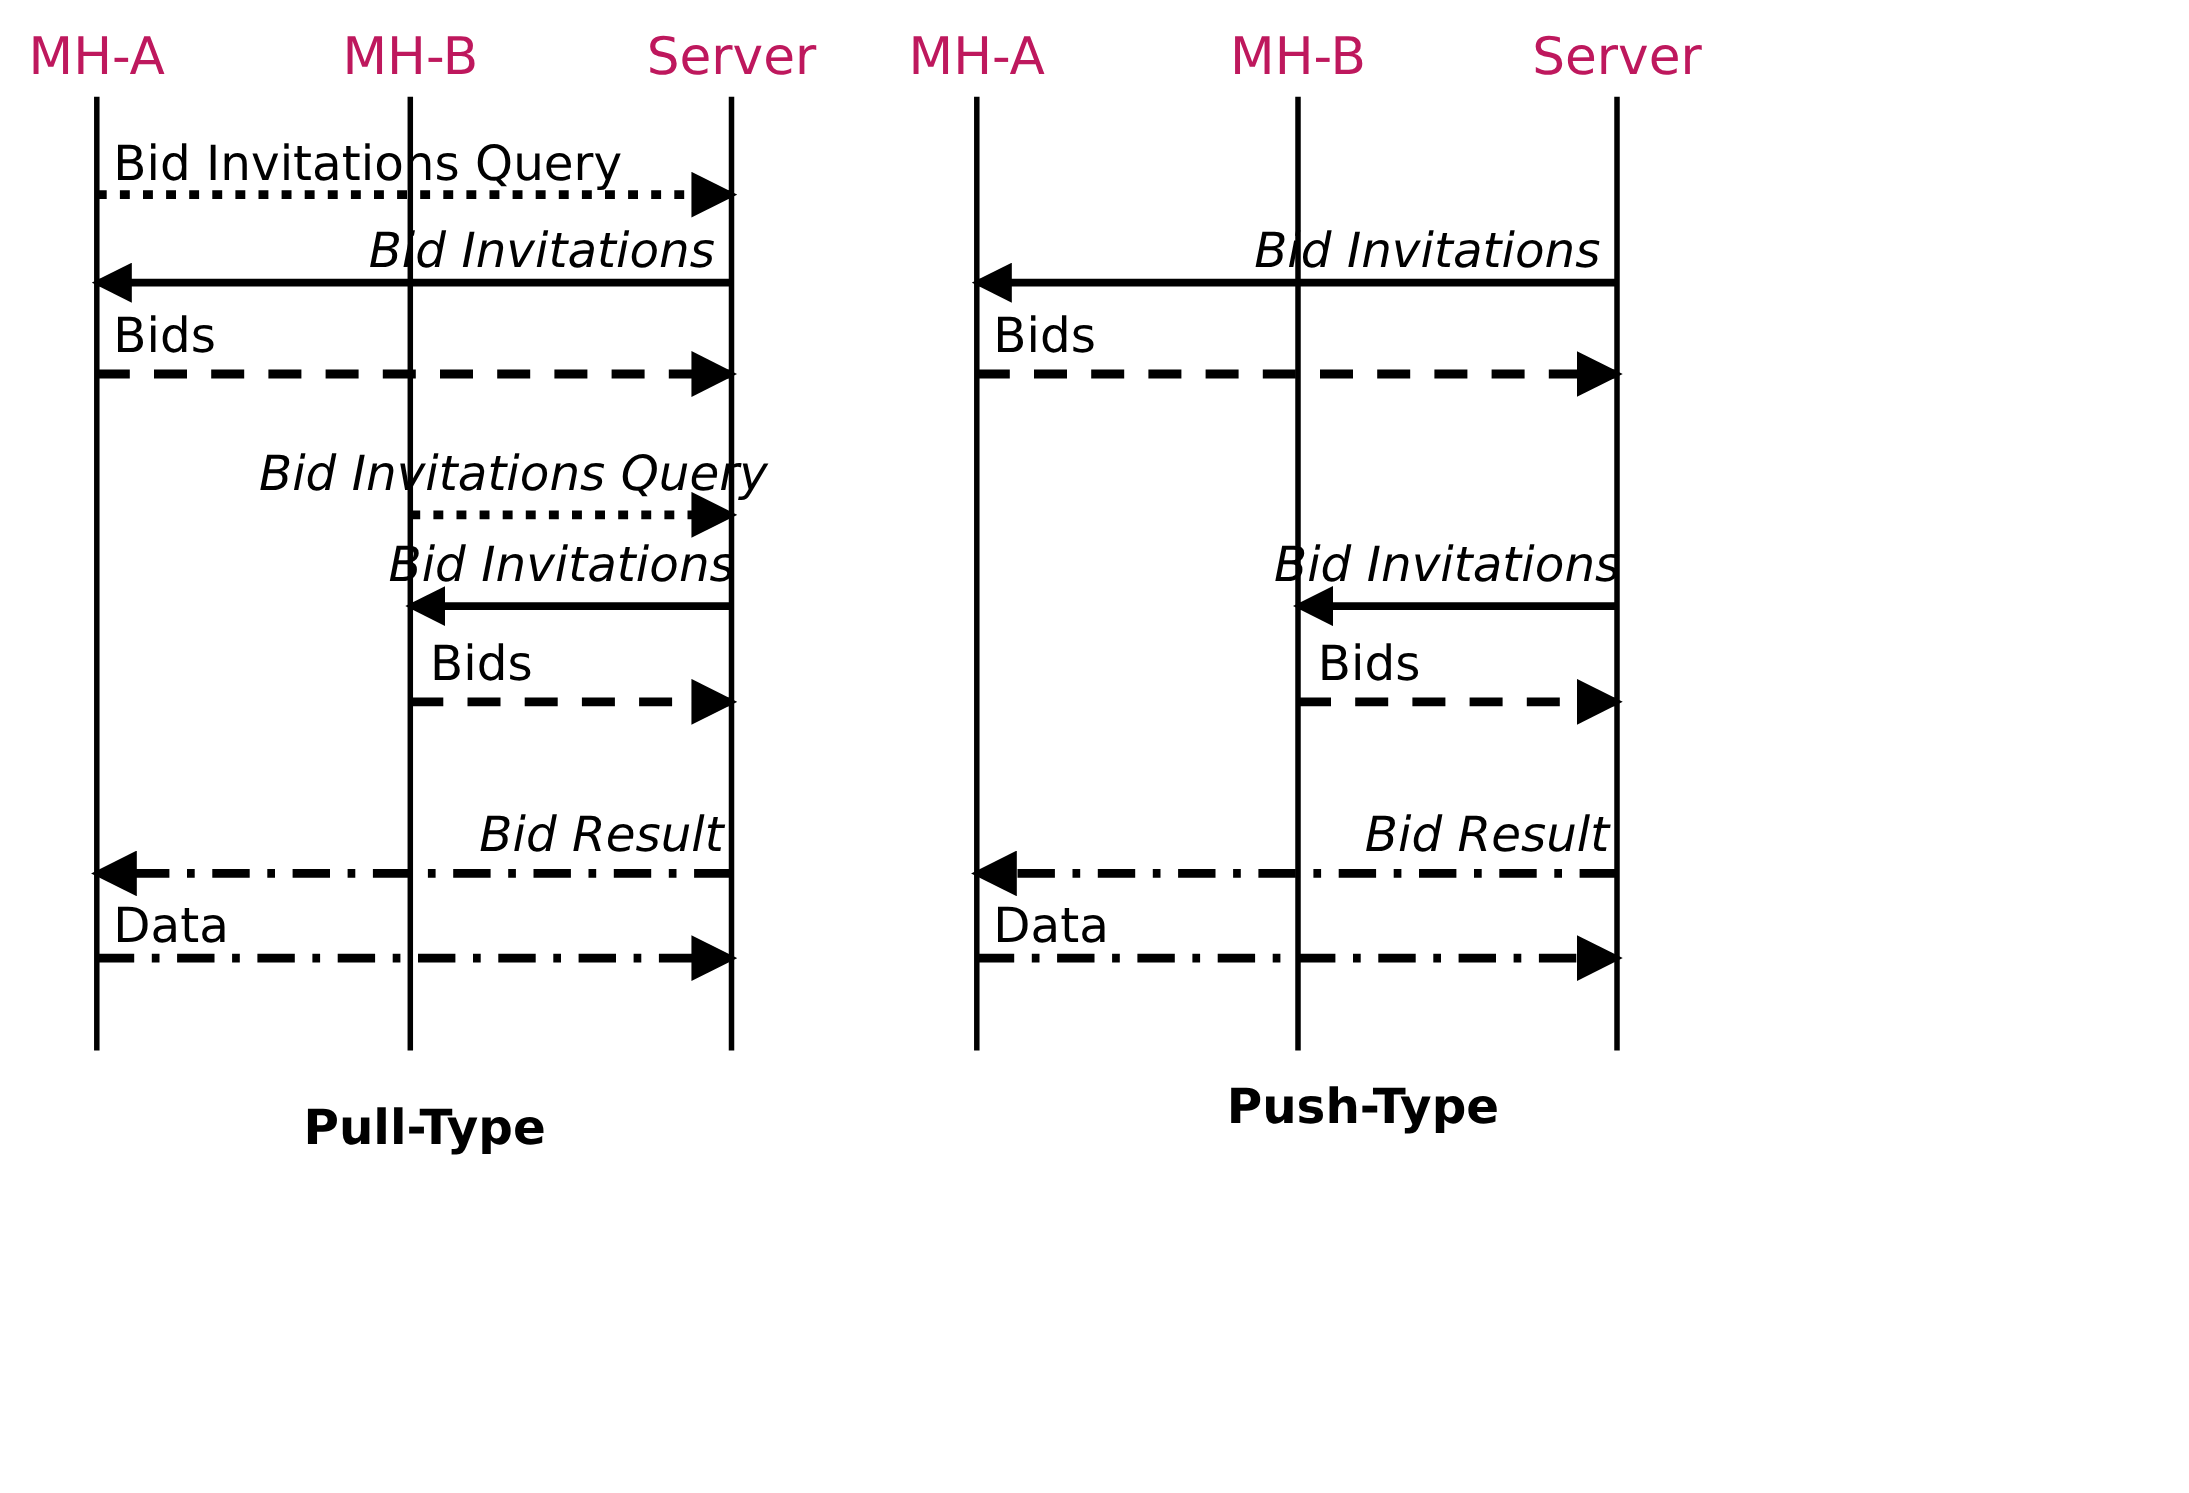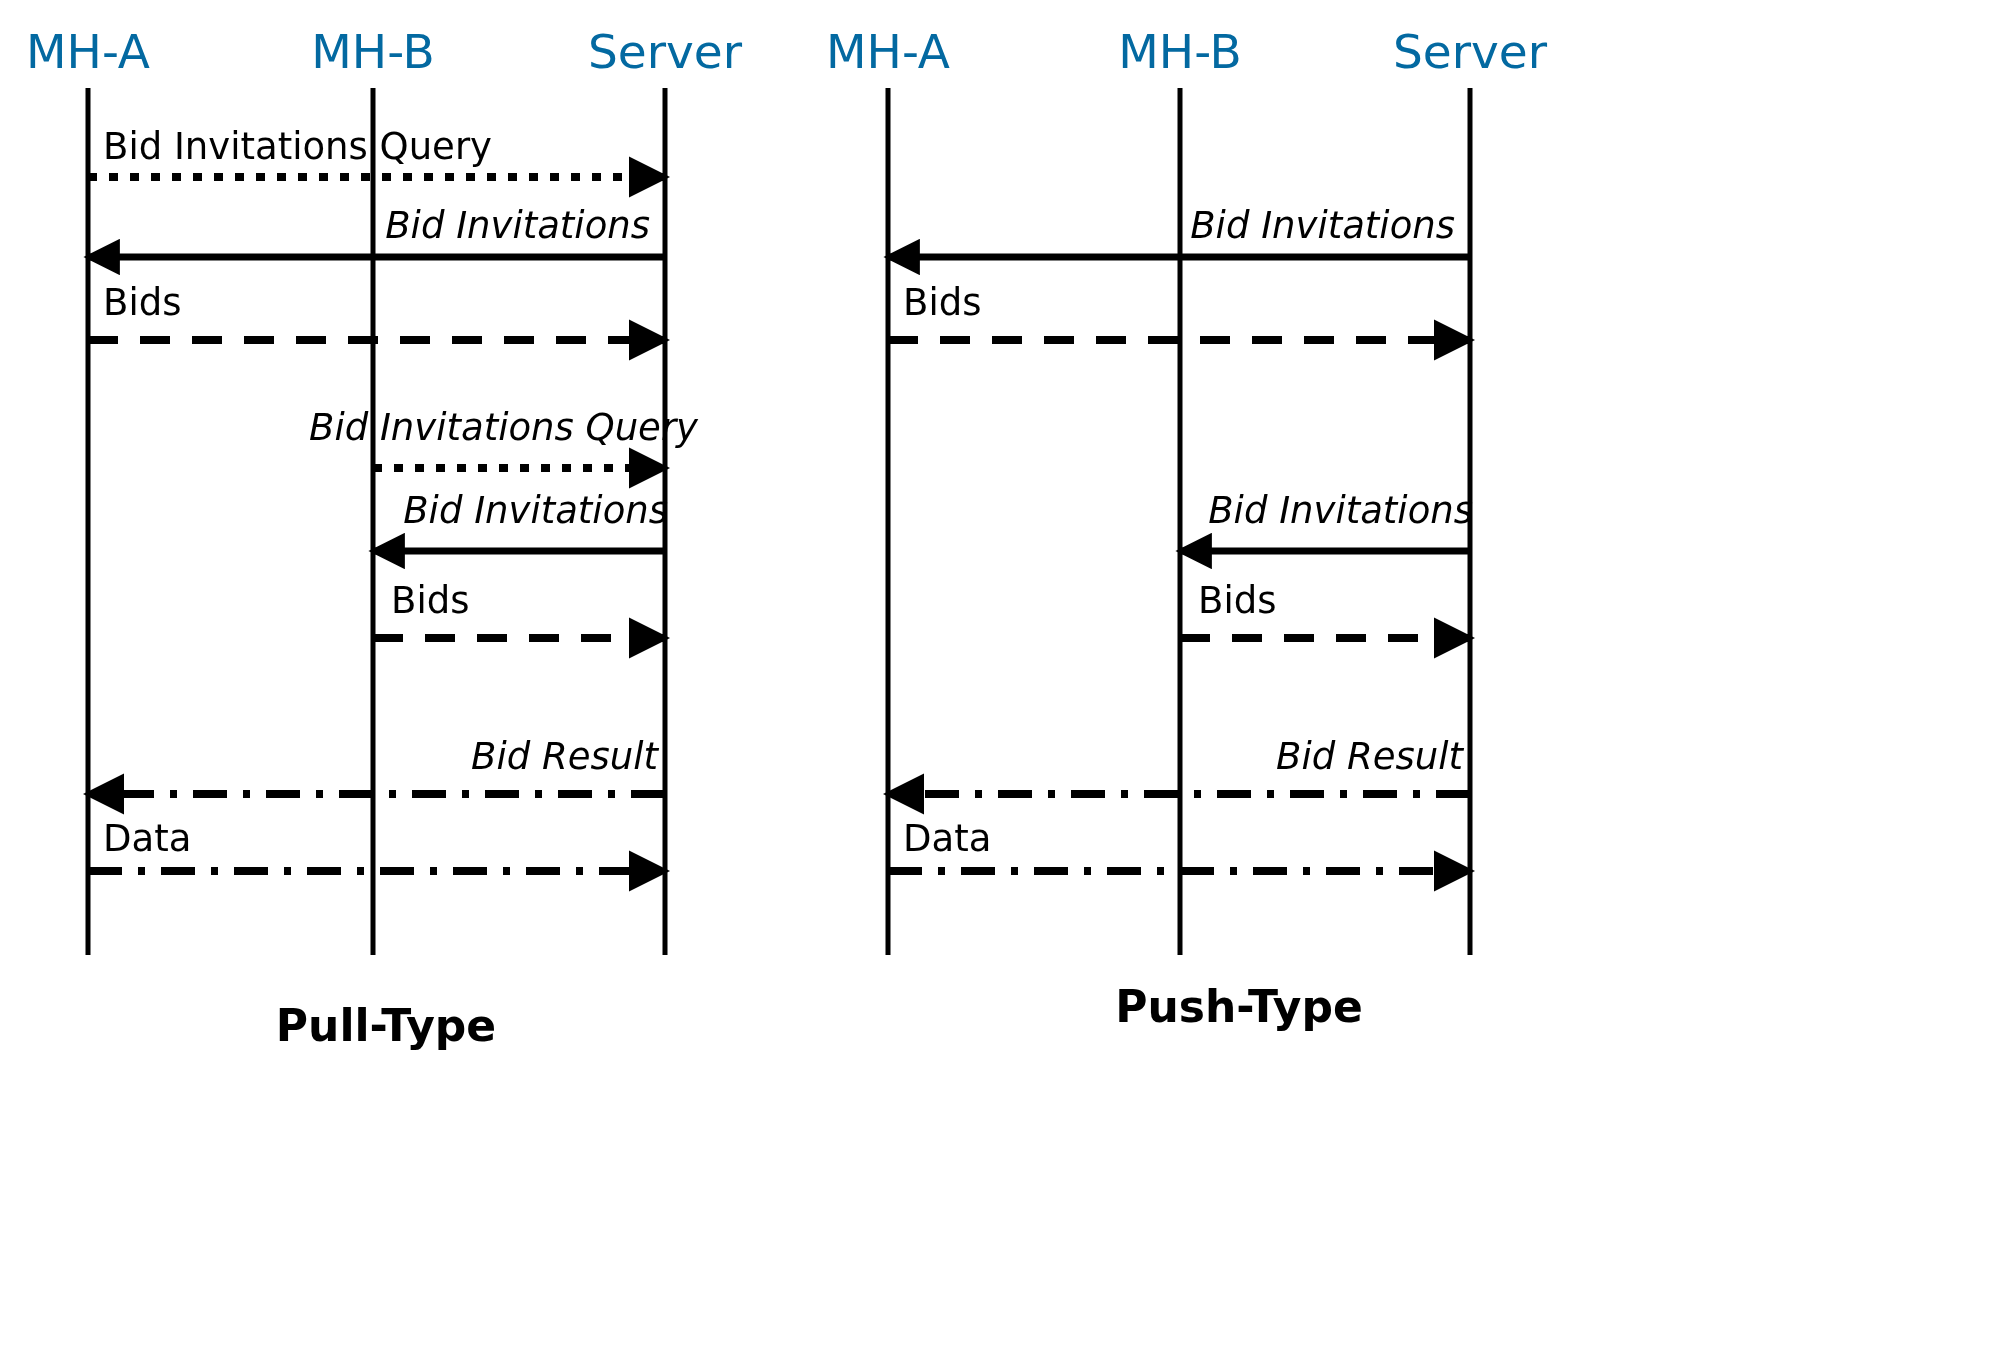--- a/index.html
+++ b/index.html
@@ -11,24 +11,24 @@
   }
   #stage{position:relative;width:1990px;height:1357px;background:#fff;}
   svg#diagram{position:absolute;left:0;top:0;width:1990px;height:1357px;display:block;}
   .lifeline{stroke:#000;stroke-width:5;}
   .msg-solid{stroke:#000;stroke-width:7;fill:none;}
   .msg-dotted{stroke:#000;stroke-width:8;fill:none;stroke-dasharray:9 12;stroke-linecap:butt;}
   .msg-dashed{stroke:#000;stroke-width:8;fill:none;stroke-dasharray:30 22;stroke-linecap:butt;}
   .msg-dashdot{stroke:#000;stroke-width:8;fill:none;stroke-dasharray:34 16 7 16;stroke-linecap:butt;}
   .col-head{
     position:absolute;font-size:47px;font-family:"DejaVu Sans",sans-serif;
-    color:#0369a1;white-space:nowrap;line-height:1;
+    color:#be185d;white-space:nowrap;line-height:1;
   }
   .msg-label{
-    position:absolute;font-size:37px;font-family:"DejaVu Sans",sans-serif;
+    position:absolute;font-size:44px;font-family:"DejaVu Sans",sans-serif;
     color:#000;white-space:nowrap;line-height:1;background:transparent;
   }
   .type-label{
     position:absolute;font-size:44px;font-weight:bold;
     font-family:"DejaVu Sans",sans-serif;color:#000;white-space:nowrap;line-height:1;
   }
   .lbl-left{transform:translateX(0);}
   .lbl-right{transform:translateX(-100%);font-style:italic;}
   .lbl-center{transform:translateX(-50%);}
 </style>

